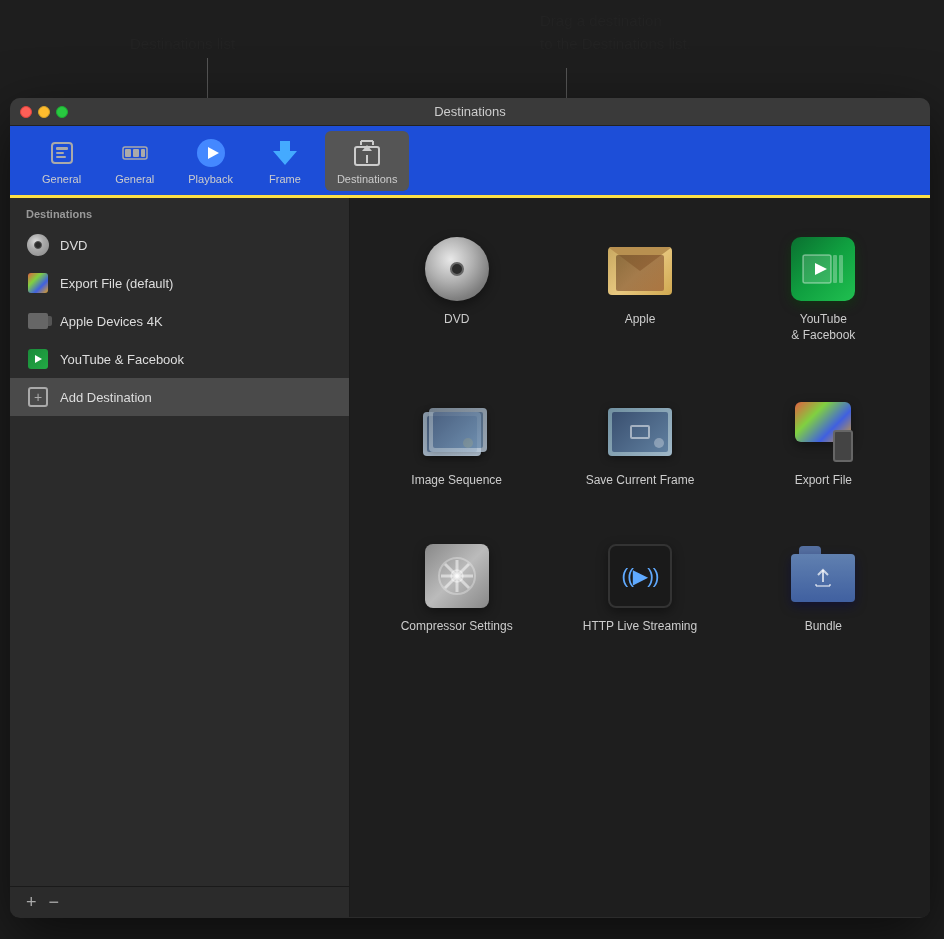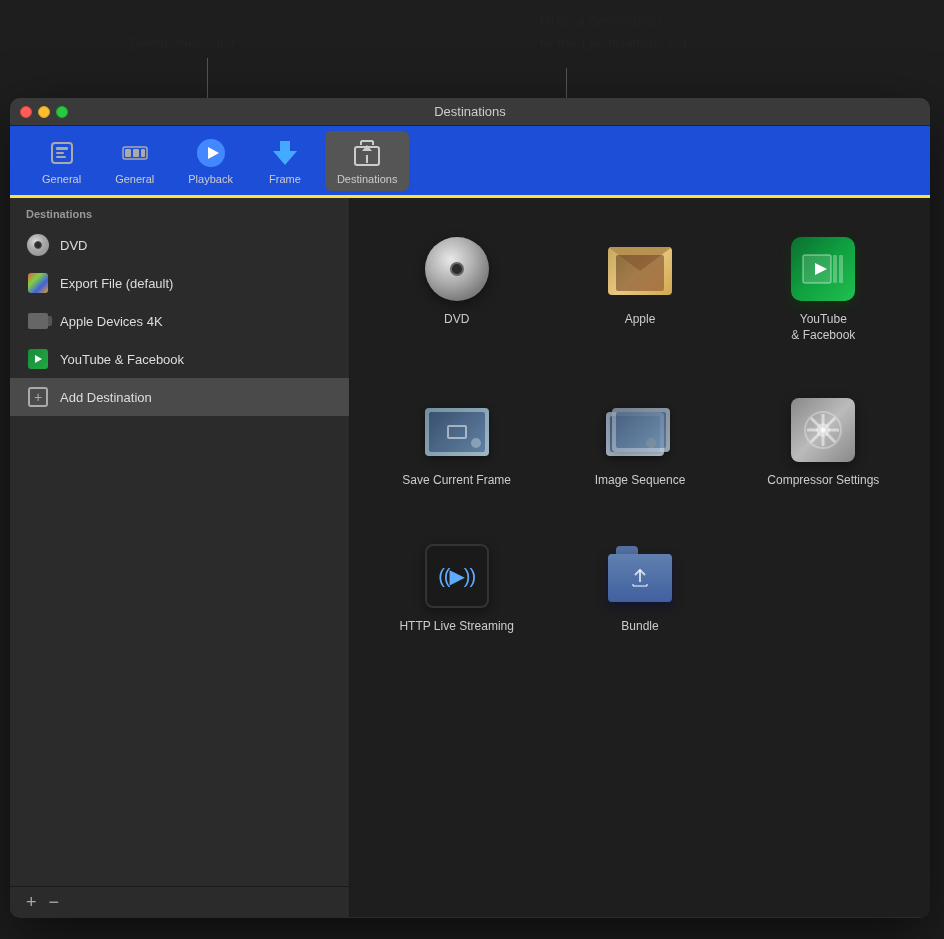--- a/index.html
+++ b/index.html
@@ -430,48 +430,60 @@
                 <rect x="32" y="6" width="4" height="28" rx="1" fill="rgba(255,255,255,0.3)"></rect>
                 <rect x="38" y="6" width="4" height="28" rx="1" fill="rgba(255,255,255,0.3)"></rect>
               </svg>
             </div>
           </div>
           <span class="grid-item-label">YouTube<br>&amp; Facebook</span>
         </div>
 
         <div class="grid-item">
           <div class="grid-item-icon">
-            <div style="position:relative;width:64px;height:52px;">
-              <div style="width:64px;height:48px;background:linear-gradient(135deg,#7090a0,#a0b8c8);border-radius:4px;position:absolute;bottom:0;overflow:hidden;box-shadow:0 2px 8px rgba(0,0,0,0.4);">
-                <div style="position:absolute;inset:4px;background:linear-gradient(135deg,#3a5070,#6080a0);border-radius:2px;">
-                  <div style="position:absolute;top:50%;left:50%;transform:translate(-50%,-50%);width:20px;height:14px;border:2px solid rgba(255,255,255,0.5);border-radius:2px;"></div>
-                  <div style="position:absolute;bottom:4px;right:4px;width:10px;height:10px;border-radius:50%;background:rgba(255,255,255,0.3);"></div>
-                </div>
-              </div>
-            </div>
-          </div>
-          <span class="grid-item-label">Save Current Frame</span>
-        </div>
-
-        <div class="grid-item">
-          <div class="grid-item-icon">
             <div style="position:relative;width:68px;height:52px;">
               <div style="width:58px;height:44px;background:linear-gradient(135deg,#8898a8,#b8c8d8);border-radius:4px;position:absolute;bottom:0;left:0;overflow:hidden;box-shadow:0 2px 8px rgba(0,0,0,0.4);">
                 <div style="position:absolute;inset:4px;background:linear-gradient(135deg,#4a6080,#7090b0);border-radius:2px;">
                   <div style="position:absolute;bottom:4px;right:4px;width:10px;height:10px;border-radius:50%;background:rgba(255,220,80,0.6);"></div>
                 </div>
               </div>
               <div style="width:58px;height:44px;background:linear-gradient(135deg,#8898a8,#b8c8d8);border-radius:4px;position:absolute;bottom:4px;left:6px;overflow:hidden;box-shadow:0 2px 8px rgba(0,0,0,0.3);opacity:0.8;">
                 <div style="position:absolute;inset:4px;background:linear-gradient(135deg,#4a6080,#7090b0);border-radius:2px;"></div>
               </div>
             </div>
           </div>
           <span class="grid-item-label">Image Sequence</span>
         </div>
 
+        <div class="grid-item">
+          <div class="grid-item-icon">
+            <div style="position:relative;width:64px;height:52px;">
+              <div style="width:64px;height:48px;background:linear-gradient(135deg,#7090a0,#a0b8c8);border-radius:4px;position:absolute;bottom:0;overflow:hidden;box-shadow:0 2px 8px rgba(0,0,0,0.4);">
+                <div style="position:absolute;inset:4px;background:linear-gradient(135deg,#3a5070,#6080a0);border-radius:2px;">
+                  <div style="position:absolute;top:50%;left:50%;transform:translate(-50%,-50%);width:20px;height:14px;border:2px solid rgba(255,255,255,0.5);border-radius:2px;"></div>
+                  <div style="position:absolute;bottom:4px;right:4px;width:10px;height:10px;border-radius:50%;background:rgba(255,255,255,0.3);"></div>
+                </div>
+              </div>
+            </div>
+          </div>
+          <span class="grid-item-label">Save Current Frame</span>
+        </div>
+
+        <div class="grid-item">
+          <div class="grid-item-icon">
+            <div style="width:60px;height:64px;position:relative;">
+
+              <div style="width:56px;height:40px;background:linear-gradient(135deg,#e06040,#80d040,#4060e0,#e0a020);border-radius:6px;position:absolute;top:4px;left:2px;box-shadow:0 4px 12px rgba(0,0,0,0.4);">
+              </div>
+
+              <div style="position:absolute;bottom:0;right:0;width:20px;height:32px;background:#444;border-radius:3px;border:2px solid #666;"></div>
+            </div>
+          </div>
+          <span class="grid-item-label">Export File</span>
+        </div>
 
         <div class="grid-item">
           <div class="grid-item-icon">
             <div style="width:64px;height:64px;background:linear-gradient(135deg,#888,#bbb,#888);border-radius:8px;display:flex;align-items:center;justify-content:center;box-shadow:0 4px 12px rgba(0,0,0,0.4);">
               <svg width="44" height="44" viewBox="0 0 44 44">
 
                 <circle cx="22" cy="22" r="18" fill="none" stroke="rgba(255,255,255,0.3)" stroke-width="2"></circle>
                 <line x1="22" y1="6" x2="22" y2="38" stroke="rgba(255,255,255,0.5)" stroke-width="3"></line>
                 <line x1="6" y1="22" x2="38" y2="22" stroke="rgba(255,255,255,0.5)" stroke-width="3"></line>
                 <line x1="10" y1="10" x2="34" y2="34" stroke="rgba(255,255,255,0.5)" stroke-width="3"></line>

